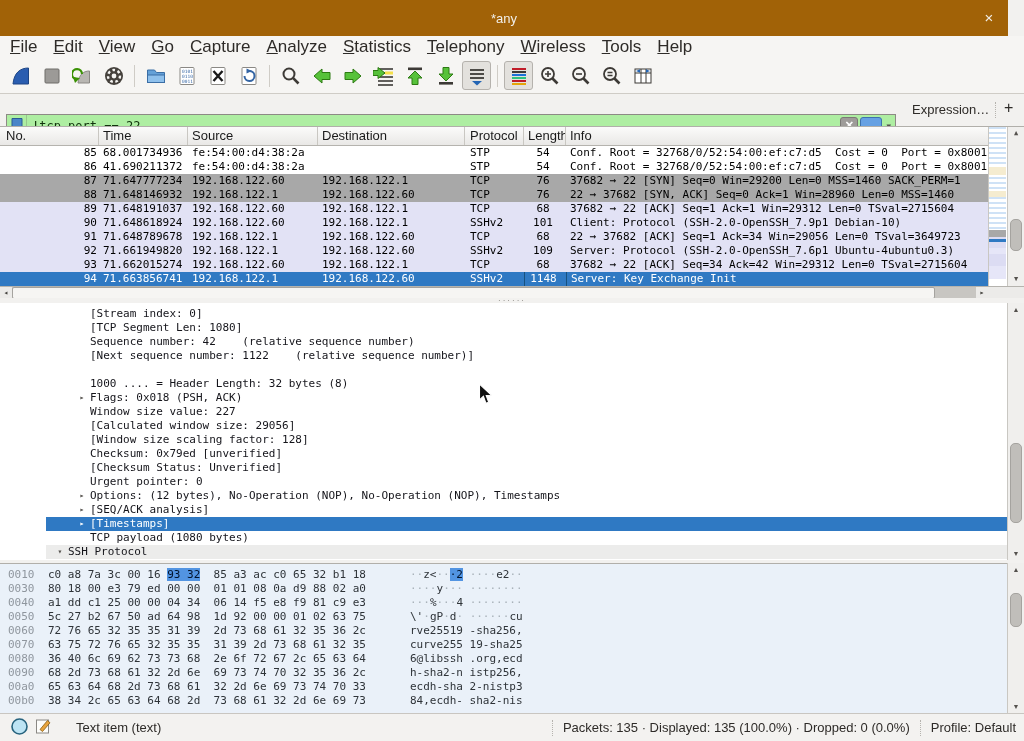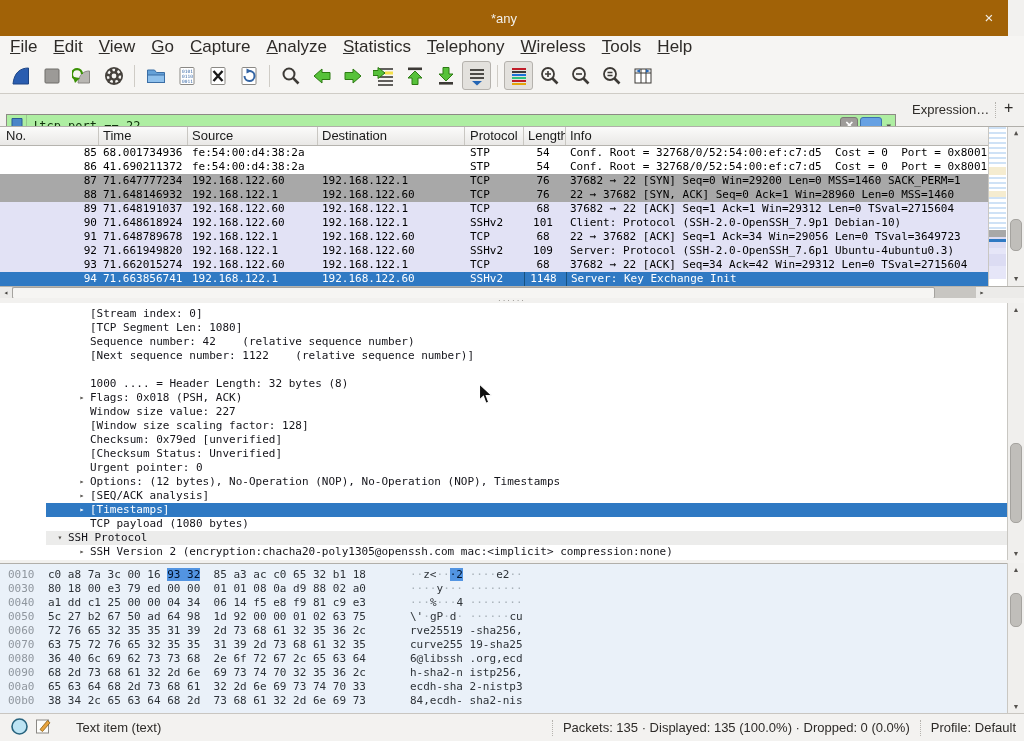--- a/index.html
+++ b/index.html
@@ -409,20 +409,21 @@
   <div id="details">
     <div id="dlines">
         <div class="dline lvl1"><span class="arrow"></span><span>[Stream index: 0]</span></div>
         <div class="dline lvl1"><span class="arrow"></span><span>[TCP Segment Len: 1080]</span></div>
         <div class="dline lvl1"><span class="arrow"></span><span>Sequence number: 42    (relative sequence number)</span></div>
         <div class="dline lvl1"><span class="arrow"></span><span>[Next sequence number: 1122    (relative sequence number)]</span></div>
         <div class="dline lvl1"><span class="arrow"></span></div>
         <div class="dline lvl1"><span class="arrow"></span><span>1000 .... = Header Length: 32 bytes (8)</span></div>
         <div class="dline lvl1"><span class="arrow">▸</span><span>Flags: 0x018 (PSH, ACK)</span></div>
         <div class="dline lvl1"><span class="arrow"></span><span>Window size value: 227</span></div>
+        <div class="dline lvl1"><span class="arrow"></span><span>[Calculated window size: 29056]</span></div>
         <div class="dline lvl1"><span class="arrow"></span><span>[Window size scaling factor: 128]</span></div>
         <div class="dline lvl1"><span class="arrow"></span><span>Checksum: 0x79ed [unverified]</span></div>
         <div class="dline lvl1"><span class="arrow"></span><span>[Checksum Status: Unverified]</span></div>
         <div class="dline lvl1"><span class="arrow"></span><span>Urgent pointer: 0</span></div>
         <div class="dline lvl1"><span class="arrow">▸</span><span>Options: (12 bytes), No-Operation (NOP), No-Operation (NOP), Timestamps</span></div>
         <div class="dline lvl1"><span class="arrow">▸</span><span>[SEQ/ACK analysis]</span></div>
         <div class="dline lvl1 selected"><span class="arrow">▸</span><span>[Timestamps]</span></div>
         <div class="dline lvl1"><span class="arrow"></span><span>TCP payload (1080 bytes)</span></div>
         <div class="dline lvl0 shaded"><span class="arrow">▾</span><span>SSH Protocol</span></div>
         <div class="dline lvl1"><span class="arrow">▸</span><span>SSH Version 2 (encryption:chacha20-poly1305@openssh.com mac:&lt;implicit&gt; compression:none)</span></div>

